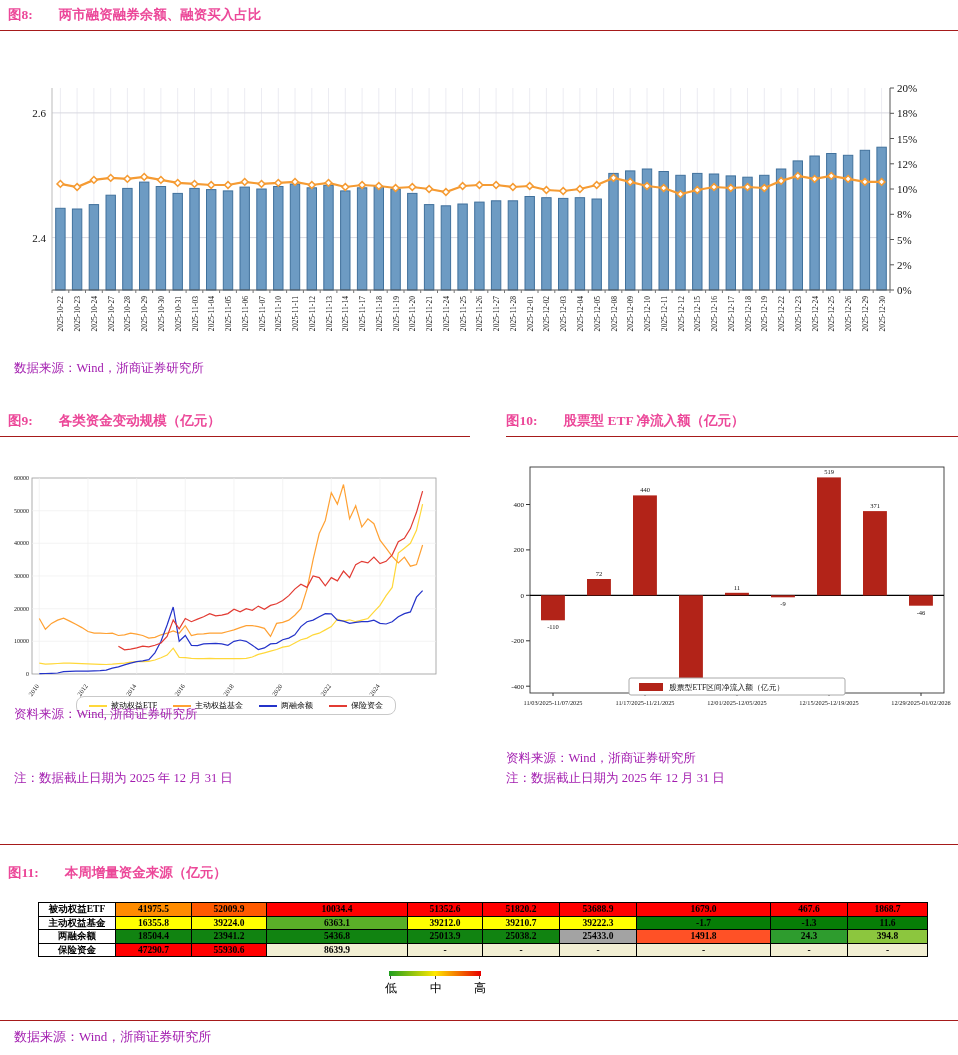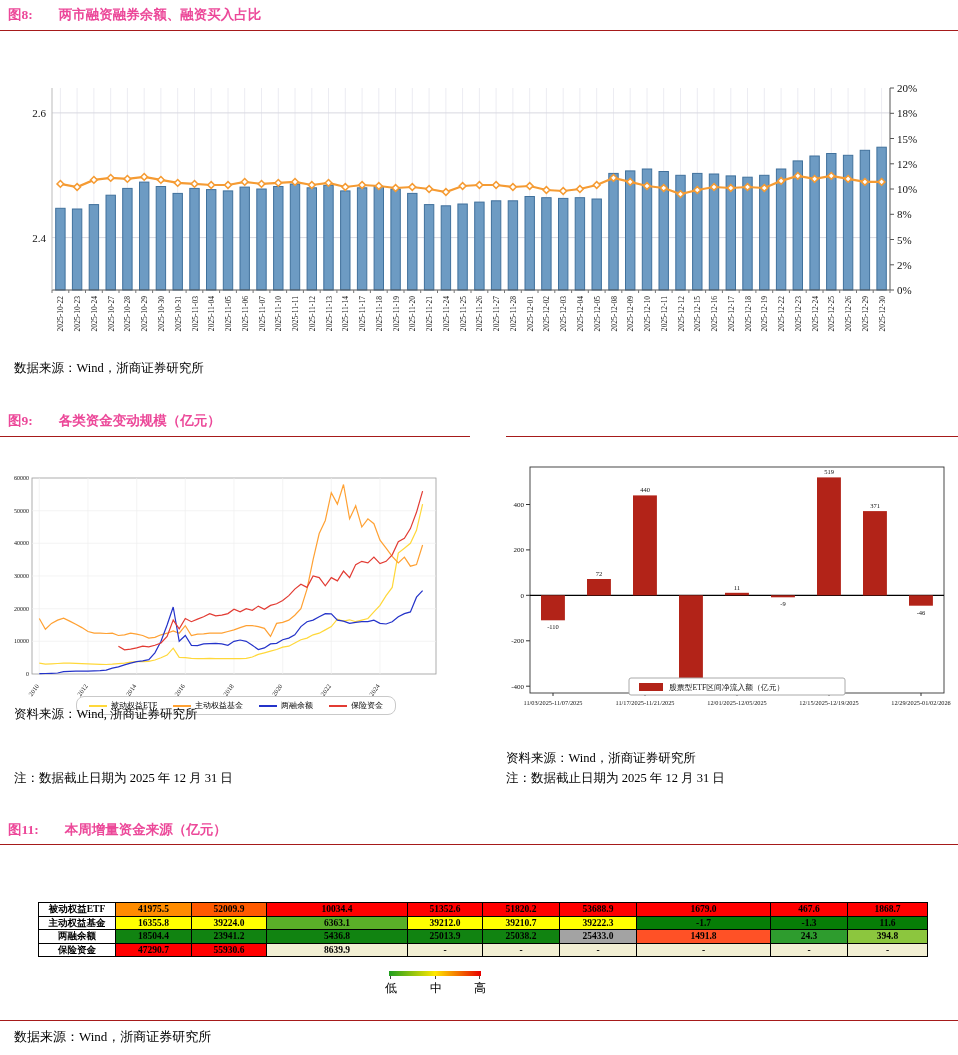--- a/index.html
+++ b/index.html
@@ -1,21 +1,21 @@
 <!DOCTYPE html>
 <html><head>
 <meta charset="utf-8">
 <style>
   html,body{margin:0;padding:0;background:#fff;}
   #page{position:relative;width:958px;height:1055px;background:#fff;overflow:hidden;
         font-family:"Liberation Serif","DejaVu Serif",serif;color:#000;}
   .fig-title{position:absolute;font-size:13.5px;font-weight:bold;color:#ec4899;white-space:nowrap;}
   .fig-title .fig-label{margin-right:26px;}
   .redline{position:absolute;border-top:1.6px solid #A61A1A;height:0;}
-  .src{position:absolute;font-size:12.5px;color:#000000;white-space:nowrap;}
+  .src{position:absolute;font-size:12.5px;color:#a21caf;white-space:nowrap;}
   #legend8{position:absolute;left:0;top:50px;width:958px;display:flex;justify-content:center;gap:105px;
            font-size:12.5px;align-items:center;}
   .lg-item{display:inline-flex;align-items:center;gap:8px;}
   .sw-bar{display:inline-block;width:24px;height:12px;background:#6D9BC3;border:1px solid #40719C;}
   .sw-line{display:inline-block;width:30px;height:0;border-top:3px solid #F59B33;}
   .chart-mount{position:absolute;}
   svg text{font-family:"Liberation Serif","DejaVu Serif",serif;fill:#111;}
   #legend9wrap{position:absolute;left:2px;top:694px;width:468px;text-align:center;}
   #legend9{display:inline-flex;gap:16px;align-items:center;border:1px solid #c9c9c9;border-radius:8px;
            padding:3px 12px;font-size:8px;background:#fff;}
@@ -323,20 +323,23 @@
         <text transform="translate(845.9,220) rotate(-90)" text-anchor="end" font-size="7.6">2025-12-29</text>
         <text transform="translate(862.6,220) rotate(-90)" text-anchor="end" font-size="7.6">2025-12-30</text>
       </svg></div>
   <div class="src" style="left:14px;top:360px;">数据来源：Wind，浙商证券研究所</div>
 
   <div class="fig-title" style="left:8px;top:412px;">
     <span class="fig-label">图9:</span><span>各类资金变动规模（亿元）</span>
   </div>
   <div class="redline" style="left:0;top:436px;width:470px;"></div>
 
+  <div class="fig-title" style="left:506px;top:412px;">
+    <span class="fig-label">图10:</span><span>股票型 ETF 净流入额（亿元）</span>
+  </div>
   <div class="redline" style="left:506px;top:436px;width:452px;"></div>
 
   <div id="chart9" class="chart-mount" style="left:2px;top:452px;width:468px;height:246px;"><svg xmlns="http://www.w3.org/2000/svg" width="468" height="246" viewBox="0 0 468 246">
         <rect x="30" y="26" width="404" height="196" fill="#fff" stroke="#999" stroke-width="0.8"></rect>
         <text x="27" y="224" text-anchor="end" font-size="6">0</text>
         <line x1="30" x2="434" y1="189.3" y2="189.3" stroke="#efefef" stroke-width="0.7"></line>
         <text x="27" y="191.3" text-anchor="end" font-size="6">10000</text>
         <line x1="30" x2="434" y1="156.7" y2="156.7" stroke="#efefef" stroke-width="0.7"></line>
         <text x="27" y="158.7" text-anchor="end" font-size="6">20000</text>
         <line x1="30" x2="434" y1="124.0" y2="124.0" stroke="#efefef" stroke-width="0.7"></line>
@@ -417,21 +420,21 @@
         <rect x="139.0" y="226.0" width="216" height="17" fill="#fff" stroke="#aaa" rx="2"></rect>
         <rect x="149.0" y="231.0" width="24" height="8" fill="#B22318"></rect>
         <text x="179.0" y="238.0" font-size="7.8">股票型ETF区间净流入额（亿元）</text>
       </svg></div>
 
   <div class="src" style="left:14px;top:706px;">资料来源：Wind, 浙商证券研究所</div>
   <div class="src" style="left:14px;top:770px;">注：数据截止日期为 2025 年 12 月 31 日</div>
   <div class="src" style="left:506px;top:750px;">资料来源：Wind，浙商证券研究所</div>
   <div class="src" style="left:506px;top:770px;">注：数据截止日期为 2025 年 12 月 31 日</div>
 
-  <div class="fig-title" style="left:8px;top:821px;">
+  <div class="fig-title" style="left:8px;top:864px;">
     <span class="fig-label">图11:</span><span>本周增量资金来源（亿元）</span>
   </div>
   <div class="redline" style="left:0;top:844px;width:958px;"></div>
 
   <div id="table11wrap">
       <table id="table11">
         <colgroup>
           <col style="width:77px">
           <col style="width:76px">
           <col style="width:75px">

